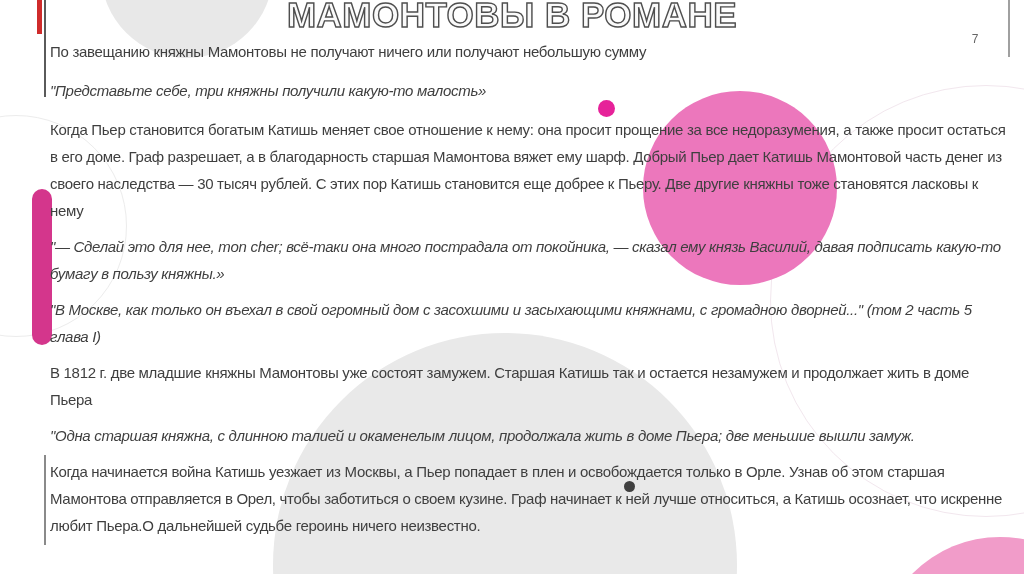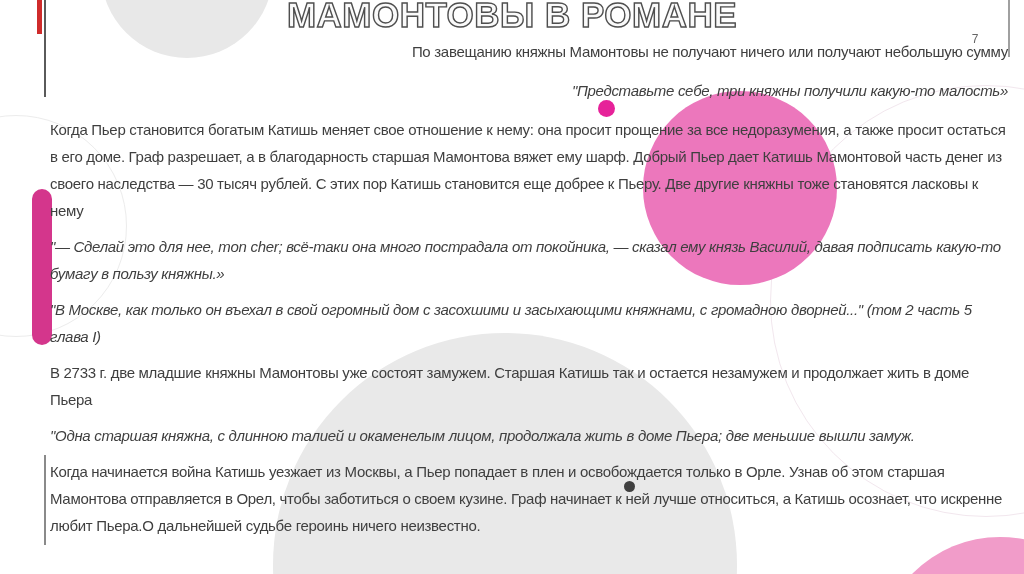--- a/index.html
+++ b/index.html
@@ -39,21 +39,21 @@
   .pagenum{
     position:absolute;left:960px;top:32px;width:30px;
     text-align:center;font-size:12px;color:#666;z-index:3;
   }
   .content{
     position:absolute;left:50px;top:38px;width:958px;
     font-size:15px;line-height:27px;letter-spacing:-0.3px;
     z-index:2;
   }
   .content p{margin:0 0 9px 0;}
-  .content p.gap{margin-bottom:12px;text-align:right;}
+  .content p.gap{margin-bottom:12px;}
   .ital{font-style:italic;}
 </style>
 </head>
 <body>
 
 <div class="slide">
 
   <div class="circle c-gray-topleft"></div>
   <div class="circle c-outline-left"></div>
   <div class="circle c-outline-right"></div>
@@ -70,19 +70,19 @@
 
   <h1 class="title">МАМОНТОВЫ В РОМАНЕ</h1>
   <div class="pagenum">7</div>
 
   <div class="content">
     <p class="gap">По завещанию княжны Мамонтовы не получают ничего или получают небольшую сумму</p>
     <p class="ital gap">"Представьте себе, три княжны получили какую-то малость»</p>
     <p>Когда Пьер становится богатым Катишь меняет свое отношение к нему: она просит прощение за все недоразумения, а также просит остаться в его доме. Граф разрешает, а в благодарность старшая Мамонтова вяжет ему шарф. Добрый Пьер дает Катишь Мамонтовой часть денег из своего наследства — 30 тысяч рублей.  С этих пор Катишь становится еще добрее к Пьеру. Две другие княжны тоже становятся ласковы к нему</p>
     <p class="ital">"— Сделай это для нее, mon cher; всё-таки она много пострадала от покойника, — сказал ему князь Василий, давая подписать какую-то бумагу в пользу княжны.»</p>
     <p class="ital">"В Москве, как только он въехал в свой огромный дом с засохшими и засыхающими княжнами, с громадною дворней..." (том 2 часть 5 глава I)</p>
-    <p>В 2733 г. две младшие княжны Мамонтовы уже состоят замужем. Старшая Катишь так и остается незамужем и продолжает жить в доме Пьера</p>
+    <p>В 1812 г. две младшие княжны Мамонтовы уже состоят замужем. Старшая Катишь так и остается незамужем и продолжает жить в доме Пьера</p>
     <p class="ital">"Одна старшая княжна, с длинною талией и окаменелым лицом, продолжала жить в доме Пьера; две меньшие вышли замуж.</p>
     <p>Когда начинается война Катишь уезжает из Москвы, а Пьер попадает в плен и освобождается только в Орле. Узнав об этом старшая Мамонтова отправляется в Орел, чтобы заботиться о своем кузине. Граф начинает к ней лучше относиться, а Катишь осознает, что искренне любит Пьера.О дальнейшей судьбе героинь ничего неизвестно.</p>
 
   </div>
 
 </div>
 
 </body></html>

